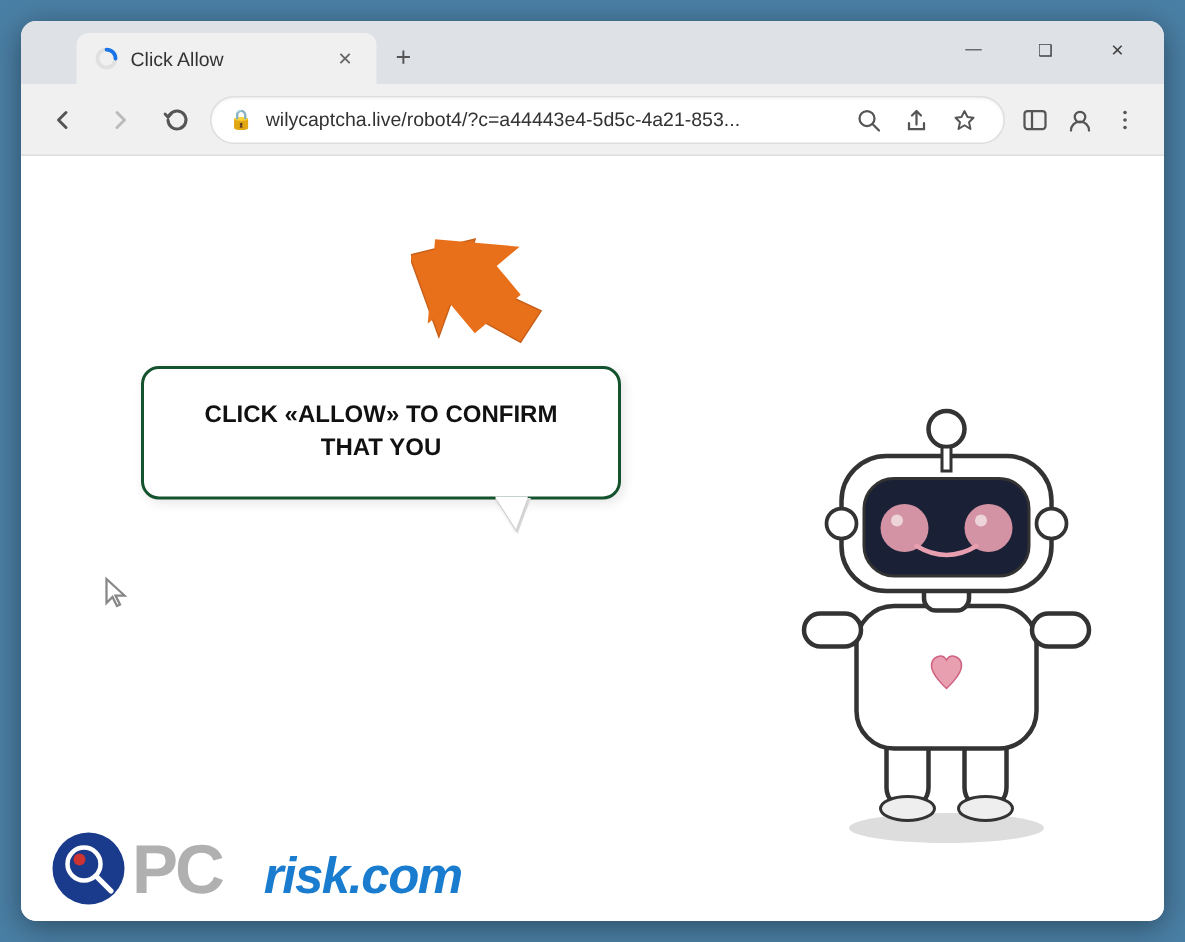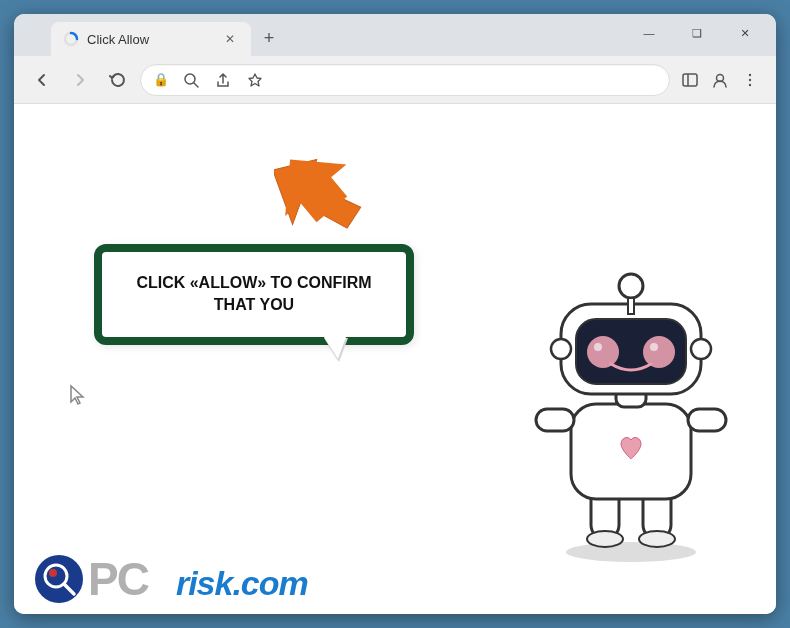--- a/index.html
+++ b/index.html
@@ -217,21 +217,21 @@
       width: 100px;
       height: 100px;
     }
 
     
     .speech-bubble {
       position: absolute;
       top: 140px;
       left: 80px;
       background: white;
-      border: 8px solid #14532d;
+      border: 2px solid #14532d;
       border-radius: 12px;
       padding: 20px 28px;
       max-width: 320px;
       box-shadow: 2px 2px 8px rgba(0,0,0,0.1);
     }
 
     .speech-bubble::after {
       content: '';
       position: absolute;
       bottom: -22px;
@@ -339,20 +339,21 @@
     </div>
     <div class="nav-icon-btn">
       <svg width="18" height="18" viewBox="0 0 18 18">
           <path d="M3 9a6 6 0 1 0 1.5-4L3 7" stroke="#555" stroke-width="2" fill="none" stroke-linecap="round" stroke-linejoin="round"></path>
           <polyline points="1,5 3,7 5,5" stroke="#555" stroke-width="2" fill="none" stroke-linecap="round" stroke-linejoin="round"></polyline>
         </svg>
     </div>
 
     <div class="address-bar">
       <span class="lock-icon">🔒</span>
+      <span class="address-text">wilycaptcha.live/robot4/?c=a44443e4-5d5c-4a21-853...</span>
       <div class="address-actions">
         <div class="addr-btn">
           <svg width="16" height="16" viewBox="0 0 16 16">
               <circle cx="7" cy="7" r="5" stroke="#555" stroke-width="1.5" fill="none"></circle>
               <line x1="11" y1="11" x2="15" y2="15" stroke="#555" stroke-width="1.5" stroke-linecap="round"></line>
             </svg>
         </div>
         <div class="addr-btn">
           <svg width="16" height="16" viewBox="0 0 16 16">
               <path d="M8 2v9M5 5l3-3 3 3" stroke="#555" stroke-width="1.5" fill="none" stroke-linecap="round" stroke-linejoin="round"></path>

